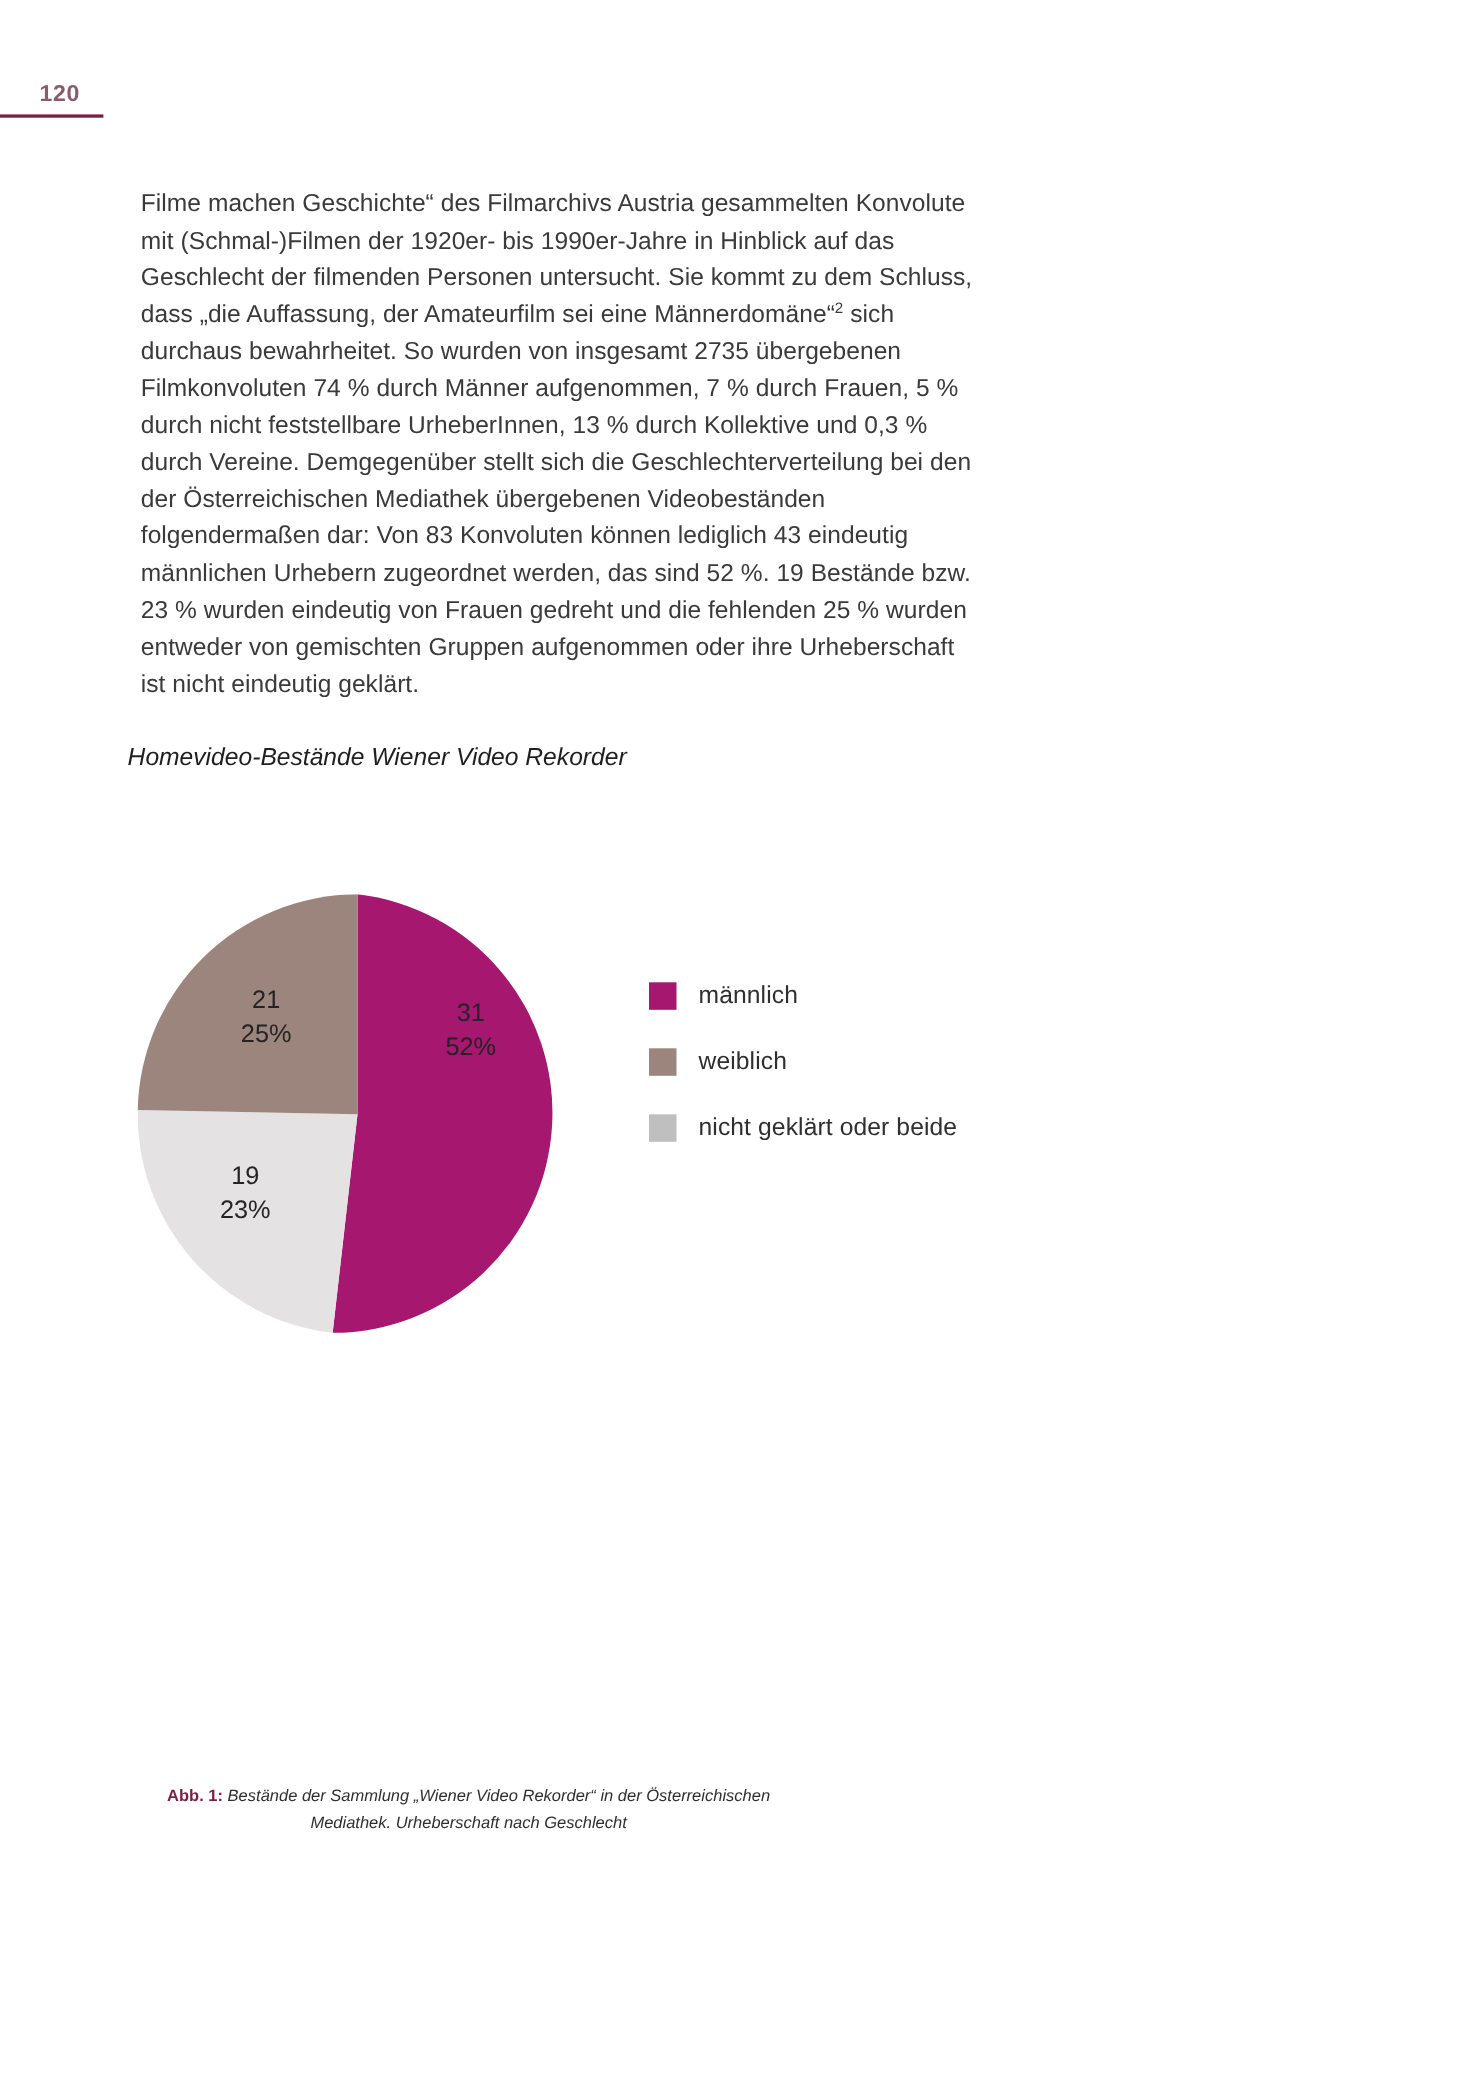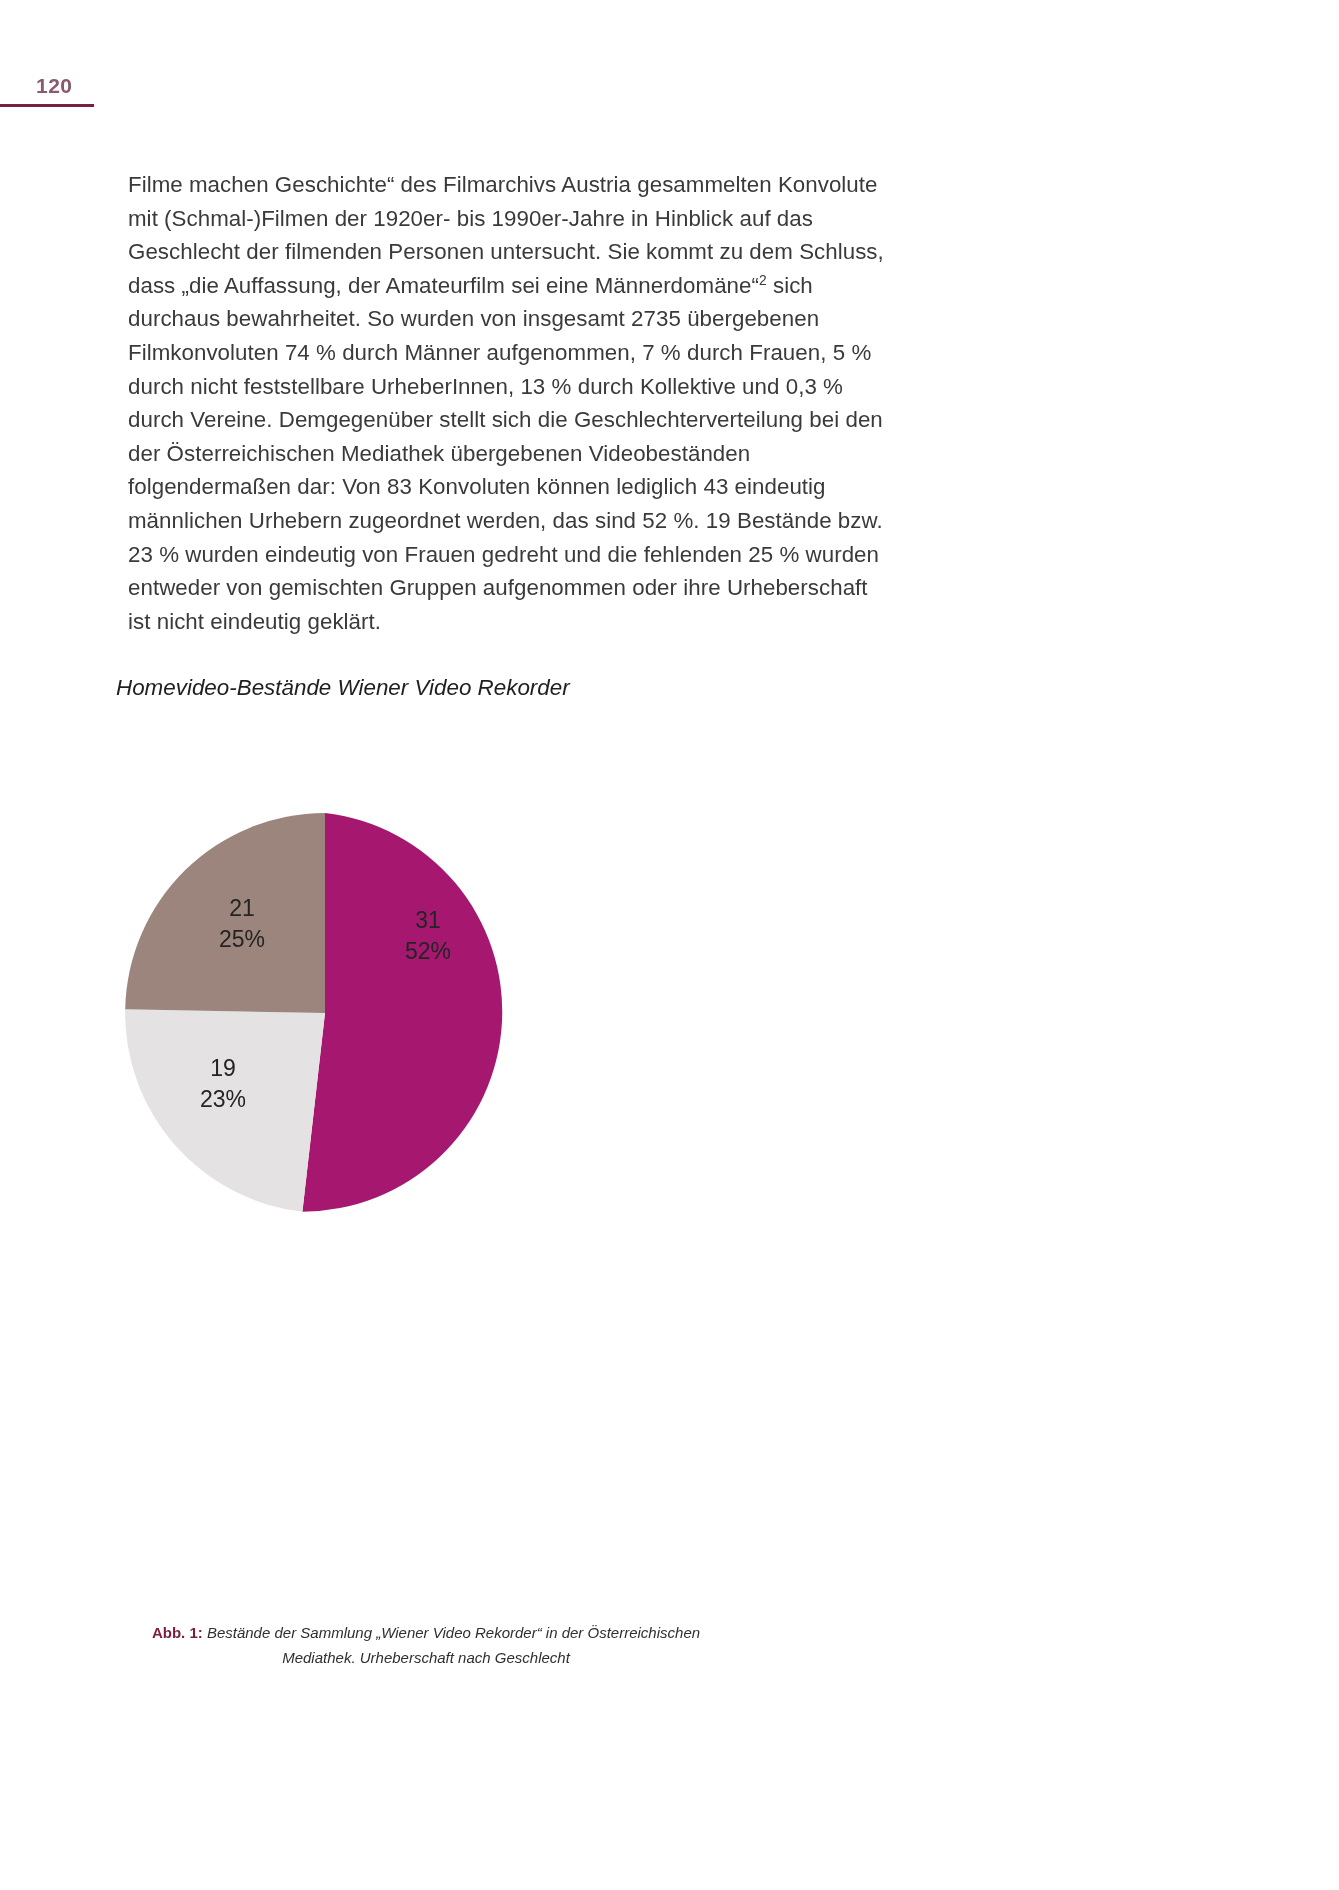--- a/index.html
+++ b/index.html
@@ -183,17 +183,31 @@
   <div class="slice-label label-weiblich">
     <span class="val">21</span>
     <span class="pct">25%</span>
   </div>
 
   <div class="slice-label label-unklar">
     <span class="val">19</span>
     <span class="pct">23%</span>
   </div>
 
+  <div class="legend">
+    <div class="legend-item">
+      <span class="legend-swatch" style="background-color: rgb(166, 23, 111);"></span>
+      <span class="legend-label">männlich</span>
+    </div>
+    <div class="legend-item">
+      <span class="legend-swatch" style="background-color: rgb(155, 133, 124);"></span>
+      <span class="legend-label">weiblich</span>
+    </div>
+    <div class="legend-item">
+      <span class="legend-swatch" style="background-color: rgb(191, 191, 191);"></span>
+      <span class="legend-label">nicht geklärt oder beide</span>
+    </div>
+  </div>
 </div>
 
 <div class="caption">
   <span class="caption-ref">Abb. 1:</span><span> Bestände der Sammlung „Wiener Video Rekorder“ in der Österreichischen Mediathek. Urheberschaft nach Geschlecht</span>
 </div>
 
 </body></html>

